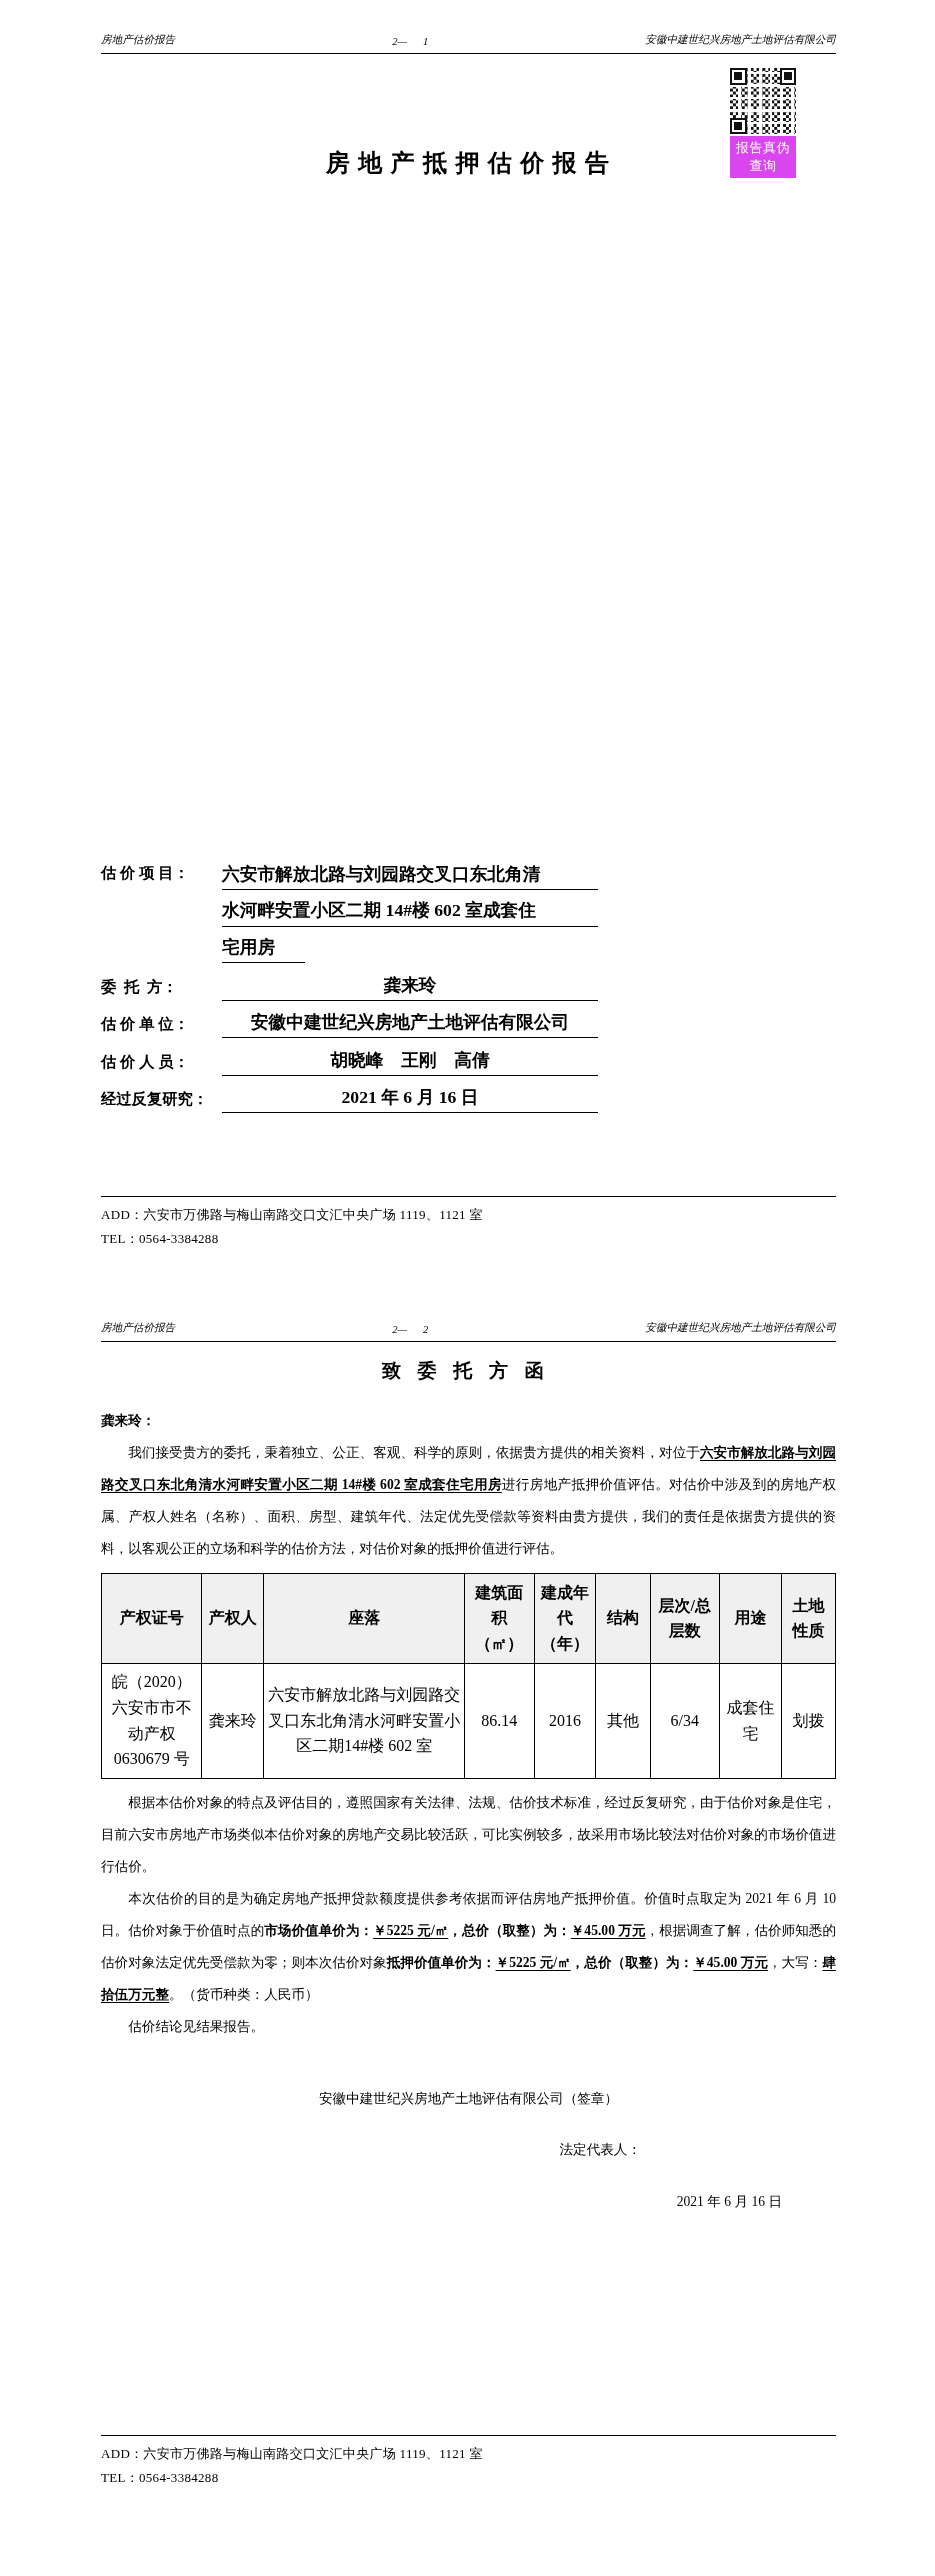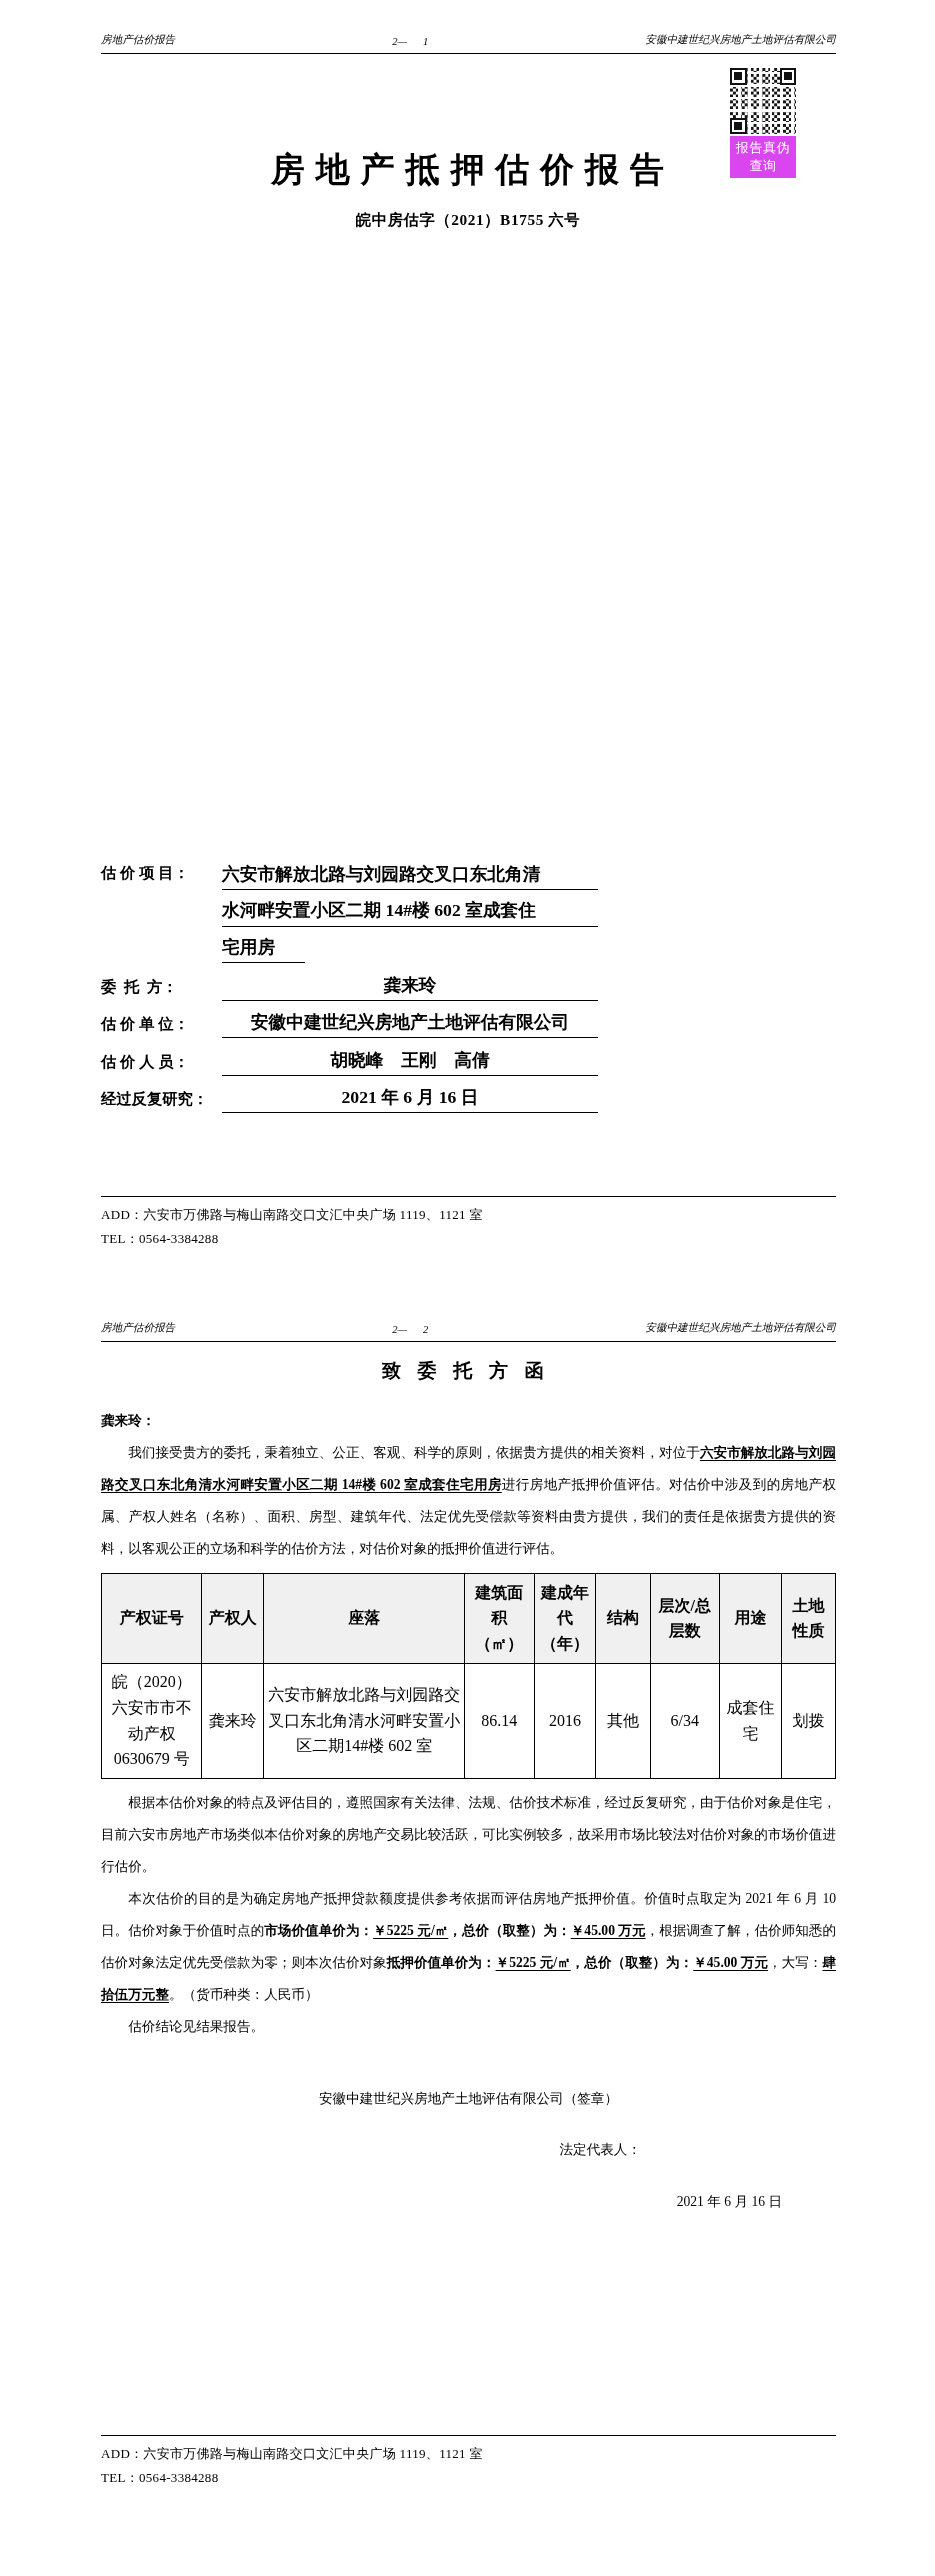--- a/index.html
+++ b/index.html
@@ -39,21 +39,21 @@
   .qr .tl { top: 0; left: 0; } .qr .tr { top: 0; right: 0; } .qr .bl { bottom: 0; left: 0; }
   .qr-caption {
     margin-top: 1.8px; background: #d946ef; color: #fff; text-align: center;
     font-size: 13px; padding: 2.9px 0; letter-spacing: 0.6px;
     font-family: "Liberation Sans", "DejaVu Sans", sans-serif;
   }
 
   
   .title {
     position: absolute; top: 147px; left: 0; right: 0; margin: 0;
-    text-align: center; font-size: 34px; font-weight: bold;
+    text-align: center; font-size: 24px; font-weight: bold;
     letter-spacing: 1.2px; white-space: pre;
   }
   .doc-number {
     position: absolute; top: 210px; left: 0; right: 0;
     text-align: center; font-size: 15.3px; font-weight: bold; letter-spacing: 0.6px;
   }
   .form { position: absolute; top: 862px; left: 101px; width: 497px; }
   .form-row { display: flex; align-items: flex-end; margin-bottom: 9.4px; }
   .form-row.multi { align-items: flex-start; }
   .form-label {
@@ -122,21 +122,20 @@
     <div class="qr-wrap">
       <div class="qr">
         <i class="f tl"></i>
         <i class="f tr"></i>
         <i class="f bl"></i>
       </div>
       <div class="qr-caption">报告真伪查询</div>
     </div>
 
     <h1 class="title">房 地 产 抵 押 估 价 报 告</h1>
-    <div class="doc-number">皖中房估字（2021）B1755 六号</div>
 
     <div class="form">
       <div class="form-row multi">
         <div class="form-label">估 价 项 目：</div>
         <div class="form-lines">
           <div class="line">六安市解放北路与刘园路交叉口东北角清</div>
           <div class="line">水河畔安置小区二期 14#楼 602 室成套住</div>
           <div class="line">宅用房</div>
         </div>
       </div>

